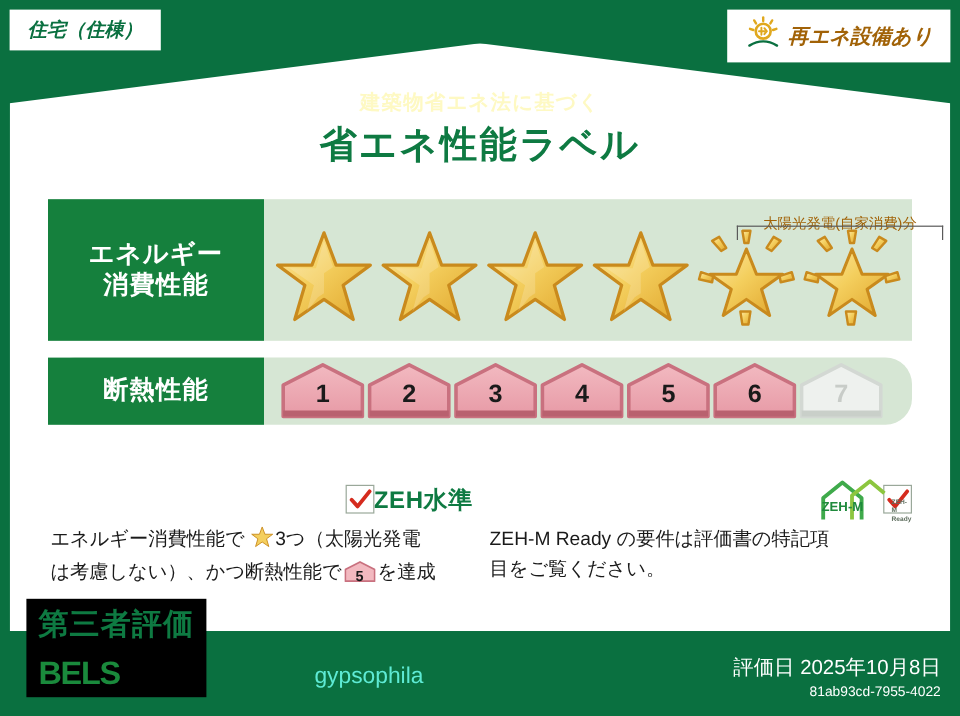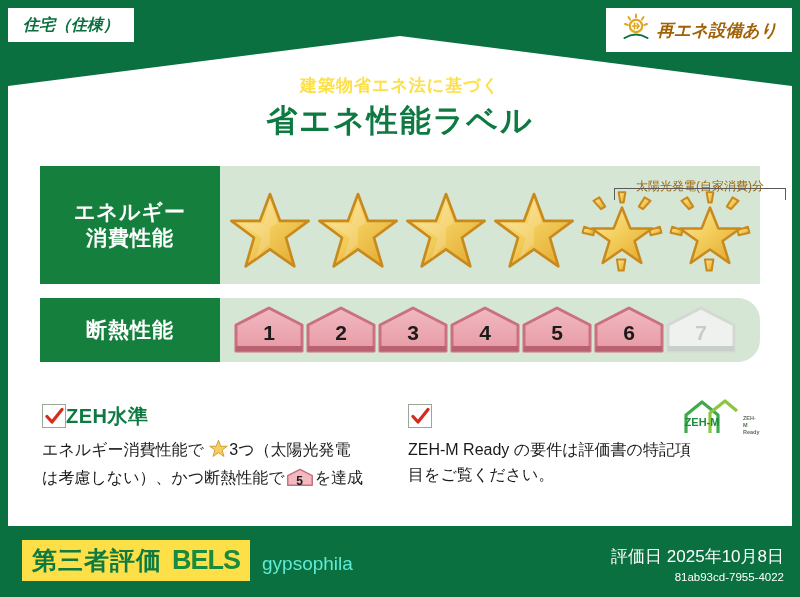--- a/index.html
+++ b/index.html
@@ -51,21 +51,21 @@
     left: 8px; top: 36px;
     width: 784px; height: 490px;
     background: #ffffff;
     clip-path: polygon(0% 10.2%, 50% 0%, 100% 10.2%, 100% 100%, 0% 100%);
   }
 
   
   #title-sub {
     position: absolute; left: 0; right: 0; top: 74px;
     text-align: center;
-    color: #fde047;
+    color: #fef9c3;
     font-size: 17px;
     font-weight: bold;
     letter-spacing: 1px;
   }
   #title-main {
     position: absolute; left: 0; right: 0; top: 100px;
     text-align: center;
     color: #0e7a42;
     font-size: 31px;
     font-weight: bold;
@@ -73,21 +73,21 @@
   }
 
   
   .row {
     position: absolute;
     left: 40px; width: 720px;
     display: flex;
     background: #d6e6d4;
   }
   #row-energy { top: 166px; height: 118px; }
-  #row-insul  { top: 298px; height: 64px; border-radius: 22px; }
+  #row-insul  { top: 298px; height: 56px; border-radius: 22px; }
 
   .row-label {
     flex: 0 0 180px;
     background: #15803d;
     color: #ffffff;
     display: flex;
     flex-direction: column;
     align-items: center;
     justify-content: center;
     font-size: 21px;
@@ -161,20 +161,21 @@
     width: 352px;
   }
   #crit-left  { left: 42px; }
   #crit-right { left: 408px; }
 
   .crit-head {
     display: flex;
     align-items: center;
     gap: 0;
     height: 28px;
+    justify-content: flex-end;
   }
   .checkbox {
     width: 24px; height: 24px;
     border: 1.5px solid #9aa89a;
     background: #fff;
     position: relative;
     flex: 0 0 auto;
   }
   .checkbox svg { position: absolute; left: 2px; top: 2px; }
   .crit-title {
@@ -214,25 +215,26 @@
     font-size: 5.5px;
     line-height: 1.25;
     font-weight: bold;
     padding-bottom: 4px;
   }
 
   
   #footer-bels {
     position: absolute;
     left: 22px; bottom: 16px;
-    background: #fde047;
+    background: #000000;
     padding: 4px 10px;
     display: flex;
     align-items: baseline;
     gap: 10px;
+    flex-direction: column;
   }
   #footer-bels .f-jp {
     color: #0e7a42;
     font-size: 25px;
     font-weight: bold;
     letter-spacing: 1px;
   }
   #footer-bels .f-bels {
     color: #1a8a3c;
     font-size: 27px;

